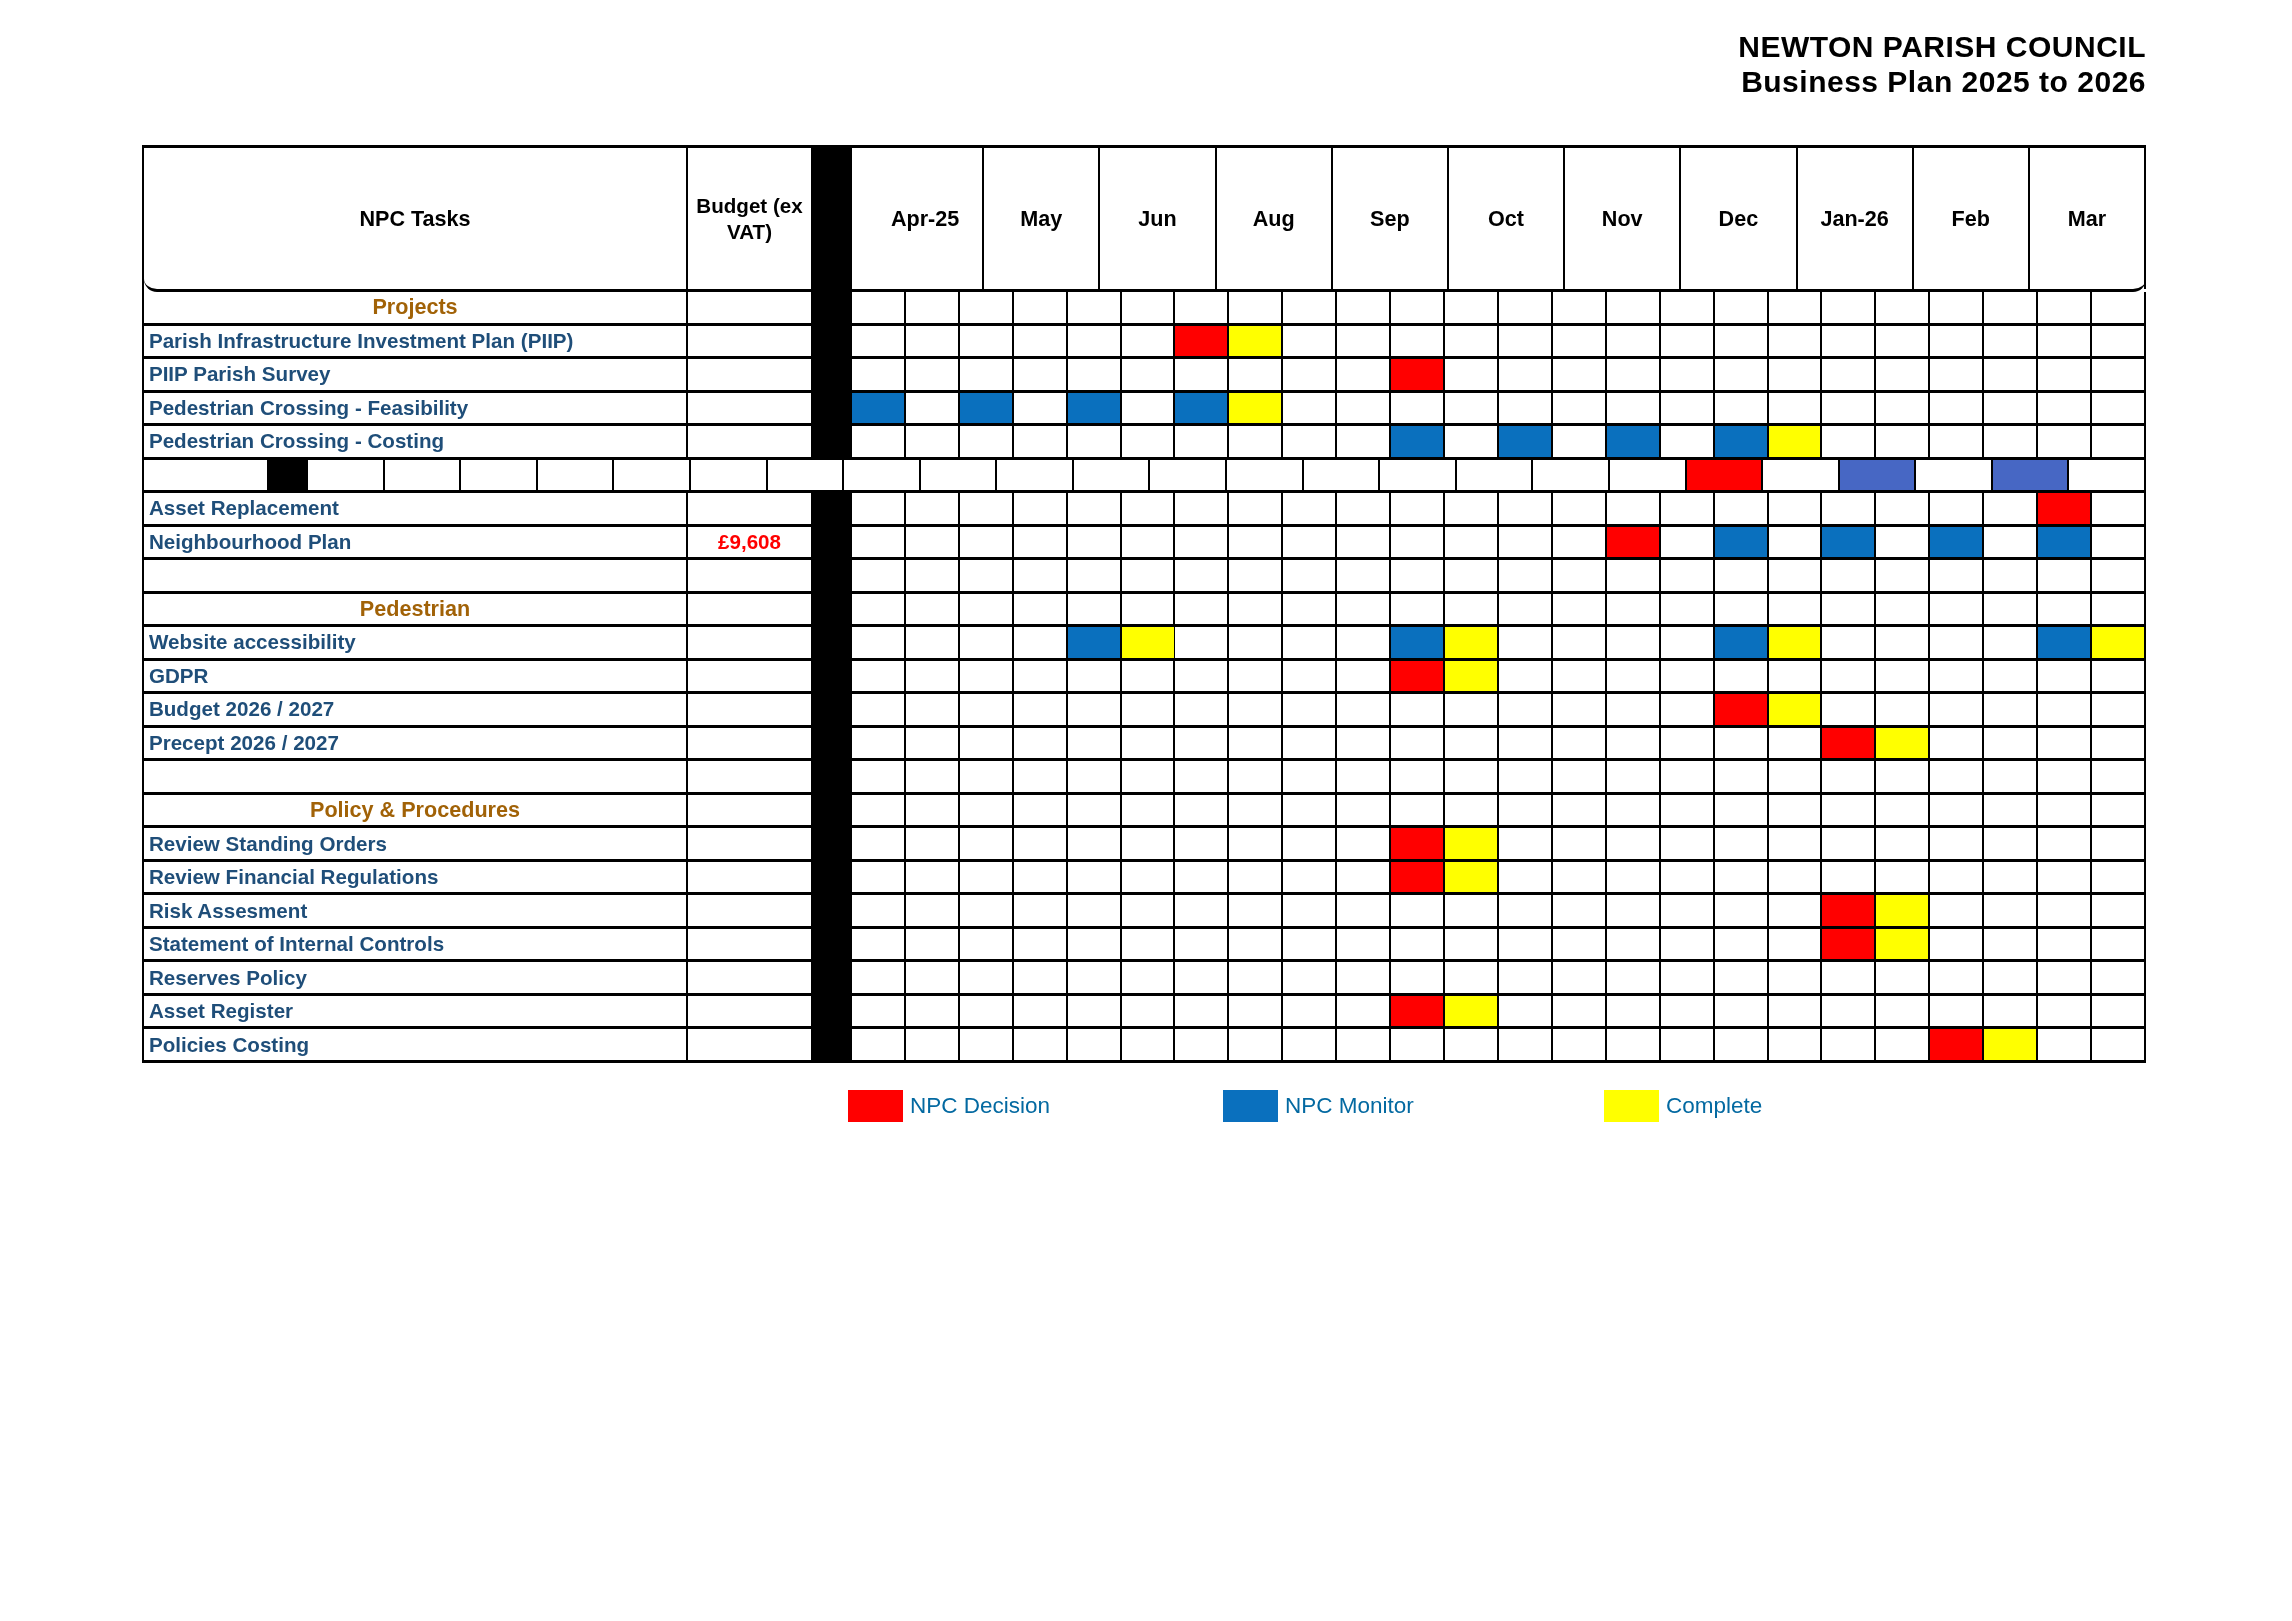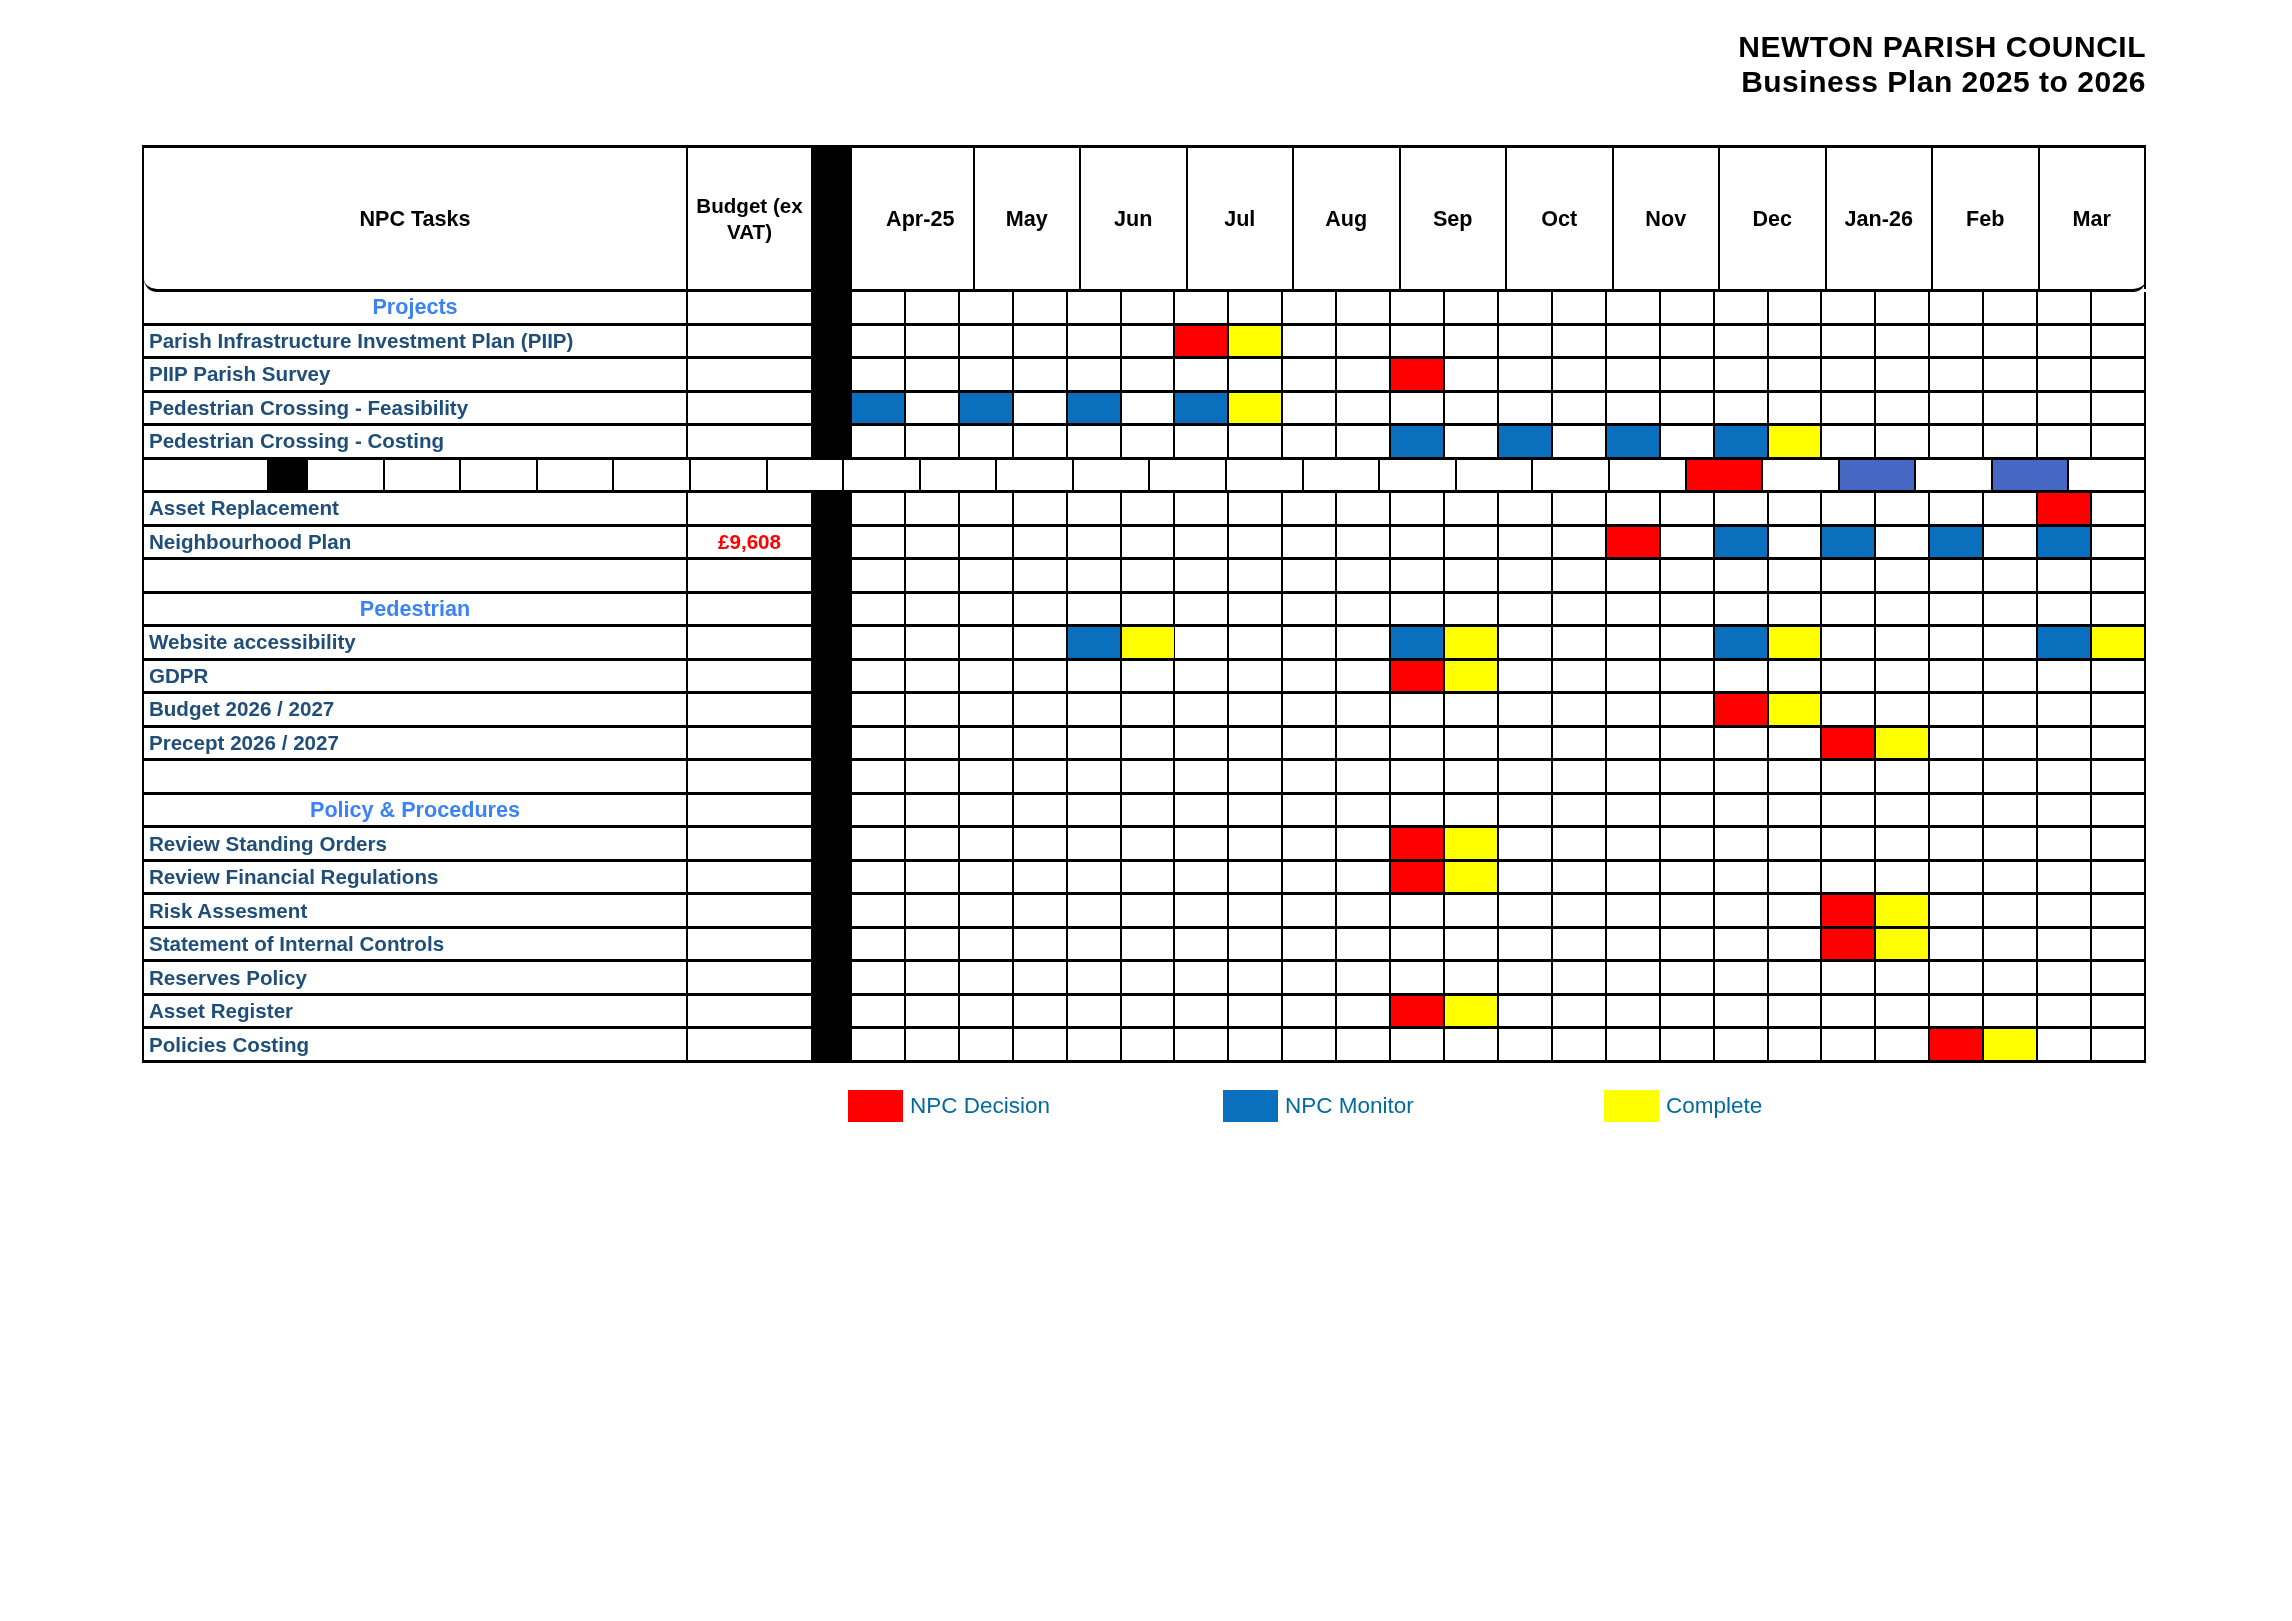--- a/index.html
+++ b/index.html
@@ -15,21 +15,21 @@
          display:flex;flex-direction:column;box-sizing:border-box;
          border-top:3.9px solid #000;border-left:2.9px solid #000;}
   .hrow{height:144px;box-sizing:border-box;display:flex;border-bottom:3.9px solid #000;border-radius:13px;}
   .gantt-body{flex:1;display:flex;flex-direction:column;}
   .brow{flex:1;display:flex;box-sizing:border-box;border-bottom:3.9px solid #000;}
 
   .cell{box-sizing:border-box;}
   .c-task{width:544px;border-right:2.9px solid #000;display:flex;align-items:center;
           padding-left:4.9px;font-weight:bold;font-size:20.6px;color:var(--task-text,#1F4E79);
           white-space:nowrap;overflow:hidden;}
-  .c-task.sec{justify-content:center;color:#3b82f6;font-size:21.6px;padding-left:0;}
+  .c-task.sec{justify-content:center;color:#a16207;font-size:21.6px;padding-left:0;}
   .c-budget{width:123px;display:flex;align-items:center;justify-content:center;
             font-weight:bold;font-size:20.6px;color:var(--budget-value,#FF0000);}
   .c-sep{width:41px;background:var(--separator,#000);}
   .c-months{flex:1;display:flex;}
   .m{flex:1;display:flex;border-right:2.9px solid #000;box-sizing:border-box;}
   .h{flex:1;box-sizing:border-box;}
   .h.first{border-right:2px solid #000;}
 
   
   .hc-task{width:544px;border-right:2.9px solid #000;display:flex;align-items:center;
@@ -62,21 +62,20 @@
 
   <div class="gantt">
     <div class="hrow">
       <div class="hc-task">NPC Tasks</div>
       <div class="hc-budget">Budget (ex VAT)</div>
       <div class="hc-sep"></div>
       <div class="hc-months">
           <div class="mh">Apr-25</div>
           <div class="mh">May</div>
           <div class="mh">Jun</div>
-          <div class="mh">Jul</div>
           <div class="mh">Aug</div>
           <div class="mh">Sep</div>
           <div class="mh">Oct</div>
           <div class="mh">Nov</div>
           <div class="mh">Dec</div>
           <div class="mh">Jan-26</div>
           <div class="mh">Feb</div>
           <div class="mh">Mar</div>
         </div>
     </div>

